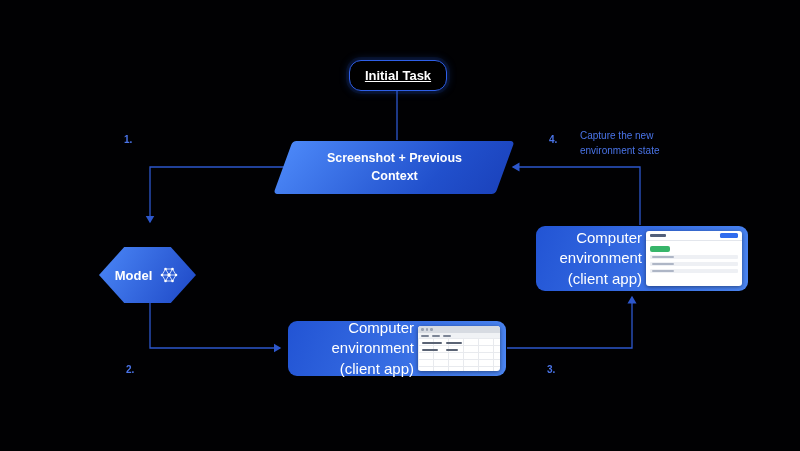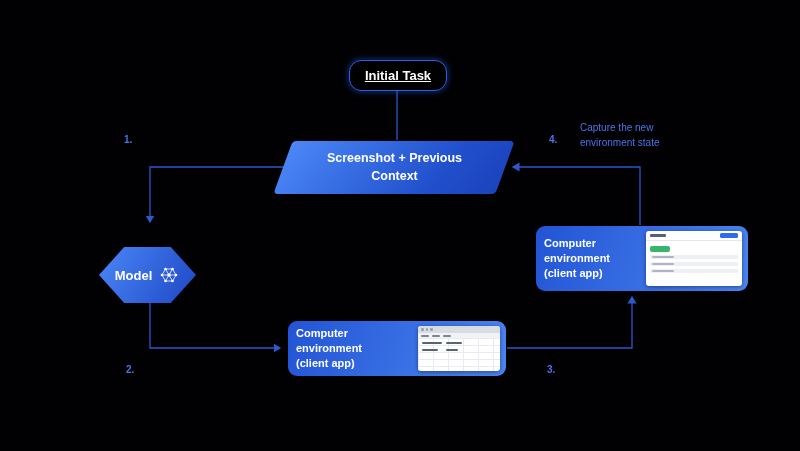--- a/index.html
+++ b/index.html
@@ -45,21 +45,21 @@
   
   .env-box {
     position:absolute; border-radius:9px; box-sizing:border-box;
     background:linear-gradient(110deg,#2254d4 0%,#4c86f2 100%);
     display:flex; align-items:center; justify-content:space-between;
     padding:0 6px 0 8px; color:#fff;
   }
   #env-right  { left:536px; top:226px; width:212px; height:65px; }
   #env-bottom { left:288px; top:321px; width:218px; height:55px; }
   .env-label {
-    flex:1; font-size:11px; font-weight:700; text-align:left;
+    flex:1; font-size:15px; font-weight:400; text-align:right;
     line-height:1.35; white-space:pre-line; padding-right:4px;
   }
 
   
   .thumb {
     background:#fff; border-radius:3px; overflow:hidden; position:relative;
     flex-shrink:0; box-shadow:0 1px 4px rgba(0,0,0,.45);
   }
   #thumb-right  { width:96px; height:55px; }
   #thumb-bottom { width:82px; height:45px; }
@@ -187,16 +187,16 @@
     </div>
   </div>
 
   <span class="step-num" style="left:124px; top:134px;">1.</span>
 
   <span class="step-num" style="left:126px; top:364px;">2.</span>
 
   <span class="step-num" style="left:547px; top:364px;">3.</span>
 
   <span class="step-num" style="left:549px; top:134px;">4.</span>
-  <span class="step-text" style="left:580px; top:120px;">Capture the new
+  <span class="step-text" style="left:580px; top:128px;">Capture the new
 environment state</span>
 
 </div>
 
 </body></html>

